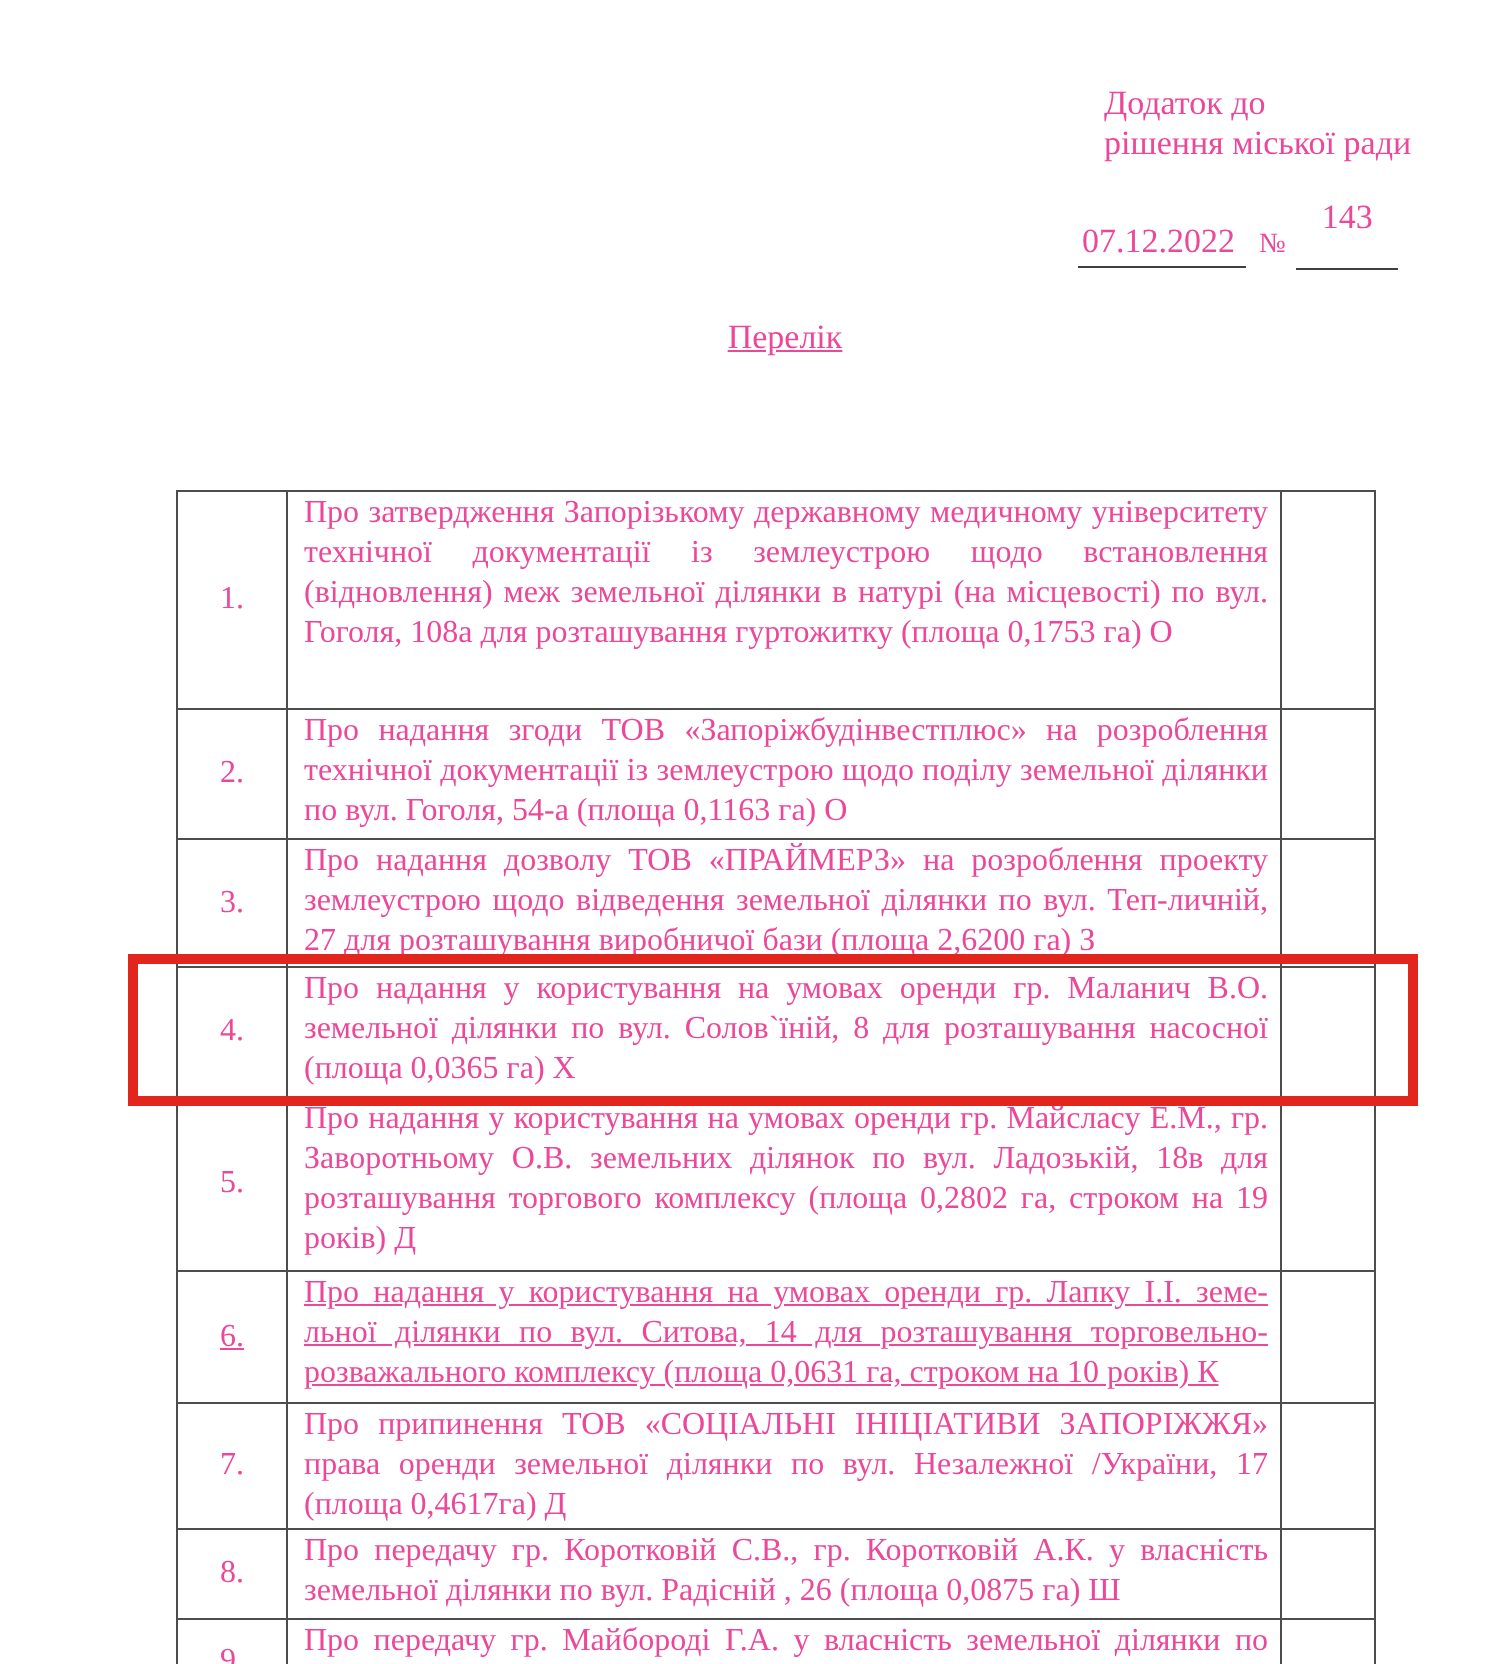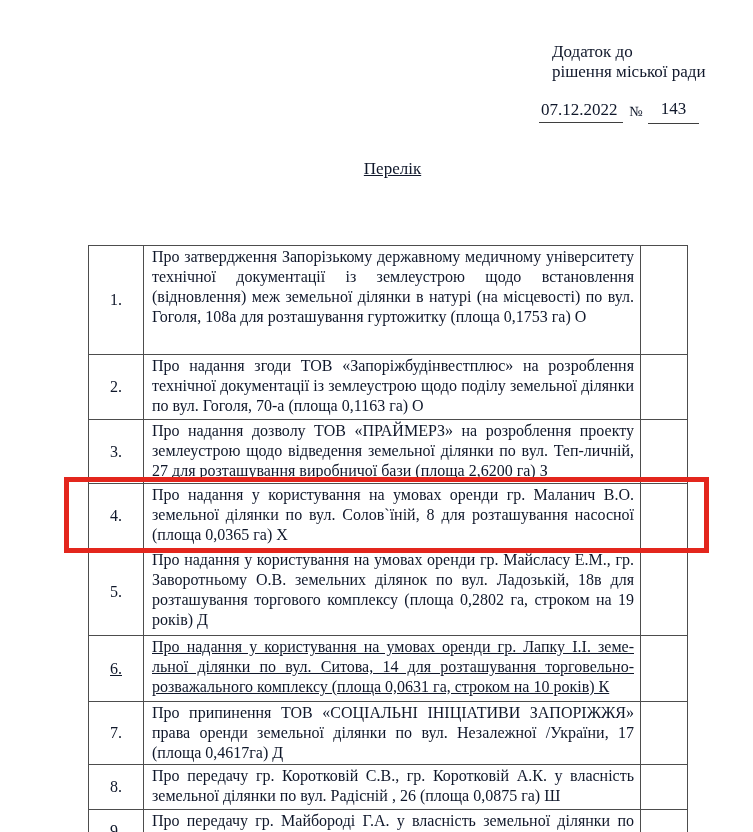--- a/index.html
+++ b/index.html
@@ -7,21 +7,21 @@
     padding: 0;
     background: #ffffff;
   }
   .page {
     position: relative;
     width: 753px;
     height: 832px;
     overflow: hidden;
     background: #ffffff;
     font-family: "Liberation Serif", serif;
-    color: #0f172a;
+    color: #ec4899;
   }
   
   .annex {
     position: absolute;
     left: 552px;
     top: 42px;
     font-size: 17px;
     line-height: 20px;
     white-space: nowrap;
   }
@@ -35,21 +35,21 @@
     border-bottom: 1.5px solid #3f3f3f;
     padding: 0 5px 2px 2px;
   }
   .no-sign {
     margin: 0 5px 0 7px;
     font-size: 14px;
     transform: translateY(-1px);
   }
   .num-value {
     border-bottom: 1.5px solid #3f3f3f;
-    padding: 0 13px 4px 13px;
+    padding: 0 13px 15px 13px;
     transform: translateY(1px);
   }
   
   .title {
     position: absolute;
     left: 60px;
     top: 158px;
     width: 665px;
     text-align: center;
     font-size: 17px;
@@ -127,21 +127,21 @@
       <col style="width:47px">
     </colgroup>
     <tbody>
         <tr>
           <td class="num">1.</td>
           <td class="text">Про затвердження Запорізькому державному медичному університету технічної документації із землеустрою щодо встановлення (відновлення) меж земельної ділянки в натурі (на місцевості) по вул. Гоголя, 108а для розташування гуртожитку (площа 0,1753 га) О</td>
           <td class="mark"></td>
         </tr>
         <tr>
           <td class="num">2.</td>
-          <td class="text">Про надання згоди ТОВ «Запоріжбудінвестплюс» на розроблення технічної документації із землеустрою щодо поділу земельної ділянки по вул. Гоголя, 70-а (площа 0,1163 га) О</td>
+          <td class="text">Про надання згоди ТОВ «Запоріжбудінвестплюс» на розроблення технічної документації із землеустрою щодо поділу земельної ділянки по вул. Гоголя, 54-а (площа 0,1163 га) О</td>
           <td class="mark"></td>
         </tr>
         <tr>
           <td class="num">3.</td>
           <td class="text">Про надання дозволу ТОВ «ПРАЙМЕРЗ» на розроблення проекту землеустрою щодо відведення земельної ділянки по вул. Теп-личній, 27 для розташування виробничої бази (площа 2,6200 га) З</td>
           <td class="mark"></td>
         </tr>
         <tr class="highlighted">
           <td class="num">4.</td>
           <td class="text">Про надання у користування на умовах оренди гр. Маланич В.О. земельної ділянки по вул. Солов`їній, 8 для розташування насосної (площа 0,0365 га) Х</td>

